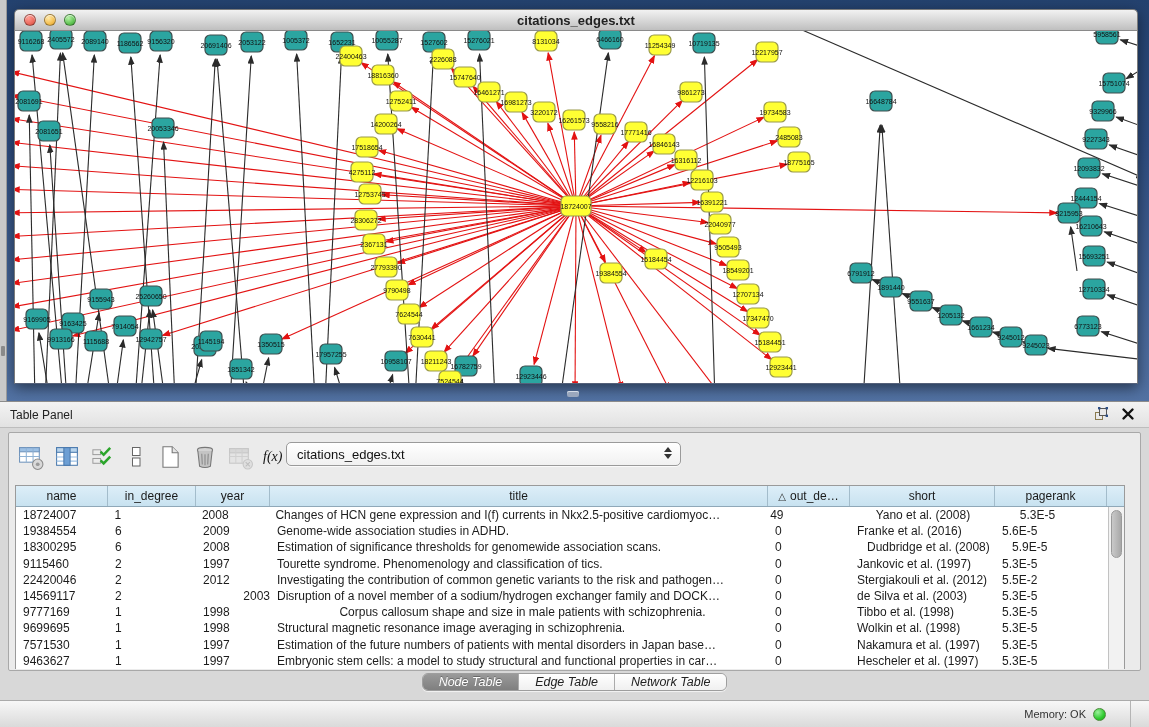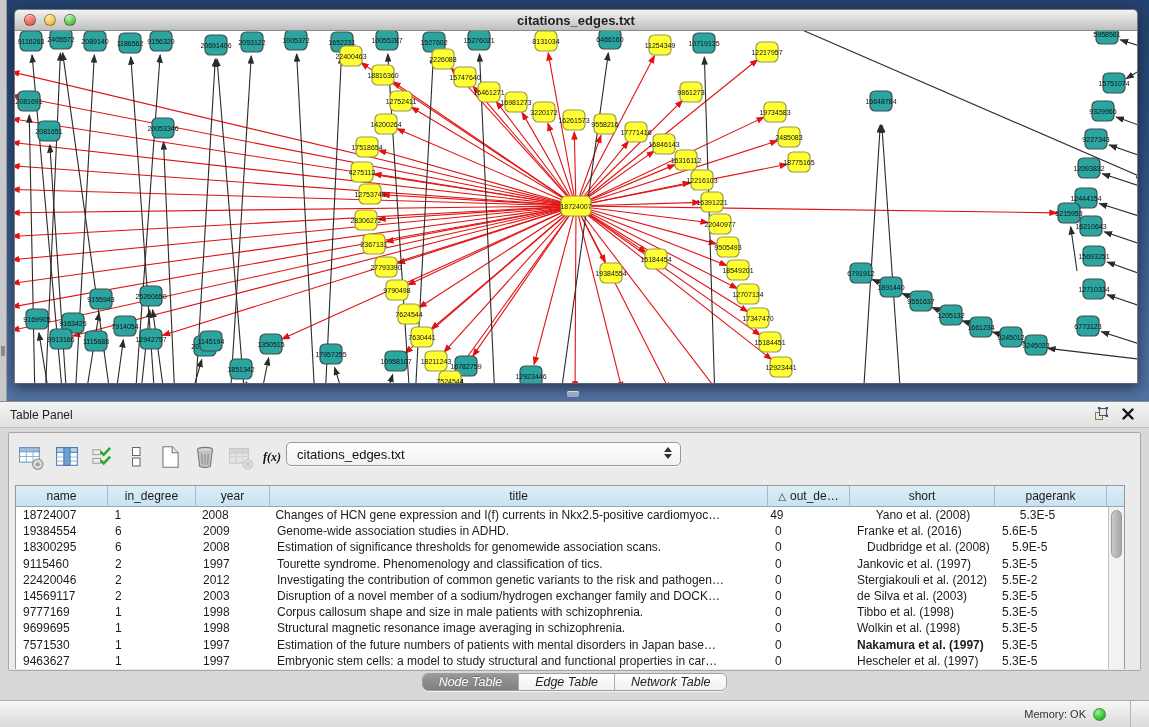--- a/index.html
+++ b/index.html
@@ -28,21 +28,21 @@
   
   .table-panel { position:absolute; left:0; top:401px; width:1149px; height:299px; background:#d8d8d8; border-top:1px solid #8c8c8c; }
   .panel-header { position:absolute; left:0; top:0; width:100%; height:26px; background:linear-gradient(#f3f3f3,#e2e2e2); border-bottom:1px solid #bdbdbd; display:flex; align-items:center; }
   .panel-title { font-size:12px; color:#222; margin-left:10px; }
   .panel-header-actions { position:absolute; right:14px; top:4px; display:flex; align-items:center; gap:12px; }
   .icon-btn { background:none; border:none; cursor:pointer; padding:0; line-height:0; }
 
   .inner { position:absolute; left:8px; top:30px; width:1133px; height:239px; background:#ebebeb; border:1px solid #a8a8a8; border-radius:2px; }
   .toolbar { position:absolute; left:8px; top:5px; height:38px; display:flex; align-items:center; gap:7px; }
   .tbtn { background:none; border:none; padding:1px; line-height:0; cursor:pointer; }
-  .fx { font-size:12px; font-style:italic; color:#111; font-family:"Liberation Serif","DejaVu Serif",serif; font-weight:bold; }
+  .fx { font-size:14px; font-style:italic; color:#111; font-family:"Liberation Serif","DejaVu Serif",serif; font-weight:normal; }
   .combo { position:absolute; left:277px; top:9px; width:395px; height:24px; background:linear-gradient(#ffffff,#f1f1f1); border:1px solid #9a9a9a; border-radius:5px; display:flex; align-items:center; font-size:13px; color:#111; padding-left:10px; box-shadow:0 1px 1px rgba(255,255,255,.8); }
   .combo .stepper { position:absolute; right:8px; top:4px; display:flex; flex-direction:column; gap:2px; }
   .combo .stepper i { width:0; height:0; border-left:4px solid transparent; border-right:4px solid transparent; display:block; }
   .combo .stepper i.up { border-bottom:5px solid #333; }
   .combo .stepper i.down { border-top:5px solid #333; }
 
   .dtable { position:absolute; left:6px; top:52px; width:1110px; height:184px; background:#c2410c; border:1px solid #9a9a9a; }
   .thead { display:flex; height:21px; background:linear-gradient(#ddeef8,#c8e2f0); border-bottom:1px solid #8fa8b8; }
   .th { font-size:12px; color:#1a1a1a; display:flex; align-items:center; justify-content:center; border-right:1px solid #a3bccb; overflow:hidden; white-space:nowrap; }
   .th .sort { font-size:10px; margin-right:4px; color:#333; }
@@ -756,51 +756,51 @@
               <div class="td" style="width: 88px;">2</div>
               <div class="td" style="width: 74px;">2012</div>
               <div class="td" style="width: 498px;">Investigating the contribution of common genetic variants to the risk and pathogen…</div>
               <div class="td" style="width: 82px;">0</div>
               <div class="td" style="width: 145px;">Stergiakouli et al. (2012)</div>
               <div class="td" style="width: 112px;">5.5E-2</div>
             </div>
             <div class="tr">
               <div class="td" style="width: 92px;">14569117</div>
               <div class="td" style="width: 88px;">2</div>
-              <div class="td" style="width: 74px;">2003</div>
+              <div class="td" style="width: 74px; text-align: right;">2003</div>
               <div class="td" style="width: 498px;">Disruption of a novel member of a sodium/hydrogen exchanger family and DOCK…</div>
               <div class="td" style="width: 82px;">0</div>
               <div class="td" style="width: 145px;">de Silva et al. (2003)</div>
               <div class="td" style="width: 112px;">5.3E-5</div>
             </div>
             <div class="tr">
               <div class="td" style="width: 92px;">9777169</div>
               <div class="td" style="width: 88px;">1</div>
               <div class="td" style="width: 74px;">1998</div>
-              <div class="td" style="width: 498px;">Corpus callosum shape and size in male patients with schizophrenia.</div>
+              <div class="td" style="width: 498px; text-align: center;">Corpus callosum shape and size in male patients with schizophrenia.</div>
               <div class="td" style="width: 82px;">0</div>
               <div class="td" style="width: 145px;">Tibbo et al. (1998)</div>
               <div class="td" style="width: 112px;">5.3E-5</div>
             </div>
             <div class="tr">
               <div class="td" style="width: 92px;">9699695</div>
               <div class="td" style="width: 88px;">1</div>
               <div class="td" style="width: 74px;">1998</div>
               <div class="td" style="width: 498px;">Structural magnetic resonance image averaging in schizophrenia.</div>
               <div class="td" style="width: 82px;">0</div>
               <div class="td" style="width: 145px;">Wolkin et al. (1998)</div>
               <div class="td" style="width: 112px;">5.3E-5</div>
             </div>
             <div class="tr">
               <div class="td" style="width: 92px;">7571530</div>
               <div class="td" style="width: 88px;">1</div>
               <div class="td" style="width: 74px;">1997</div>
               <div class="td" style="width: 498px;">Estimation of the future numbers of patients with mental disorders in Japan base…</div>
               <div class="td" style="width: 82px;">0</div>
-              <div class="td" style="width: 145px; font-weight: bold;">Nakamura et al. (1997)</div>
+              <div class="td" style="width: 145px;">Nakamura et al. (1997)</div>
               <div class="td" style="width: 112px;">5.3E-5</div>
             </div>
             <div class="tr">
               <div class="td" style="width: 92px;">9463627</div>
               <div class="td" style="width: 88px;">1</div>
               <div class="td" style="width: 74px;">1997</div>
               <div class="td" style="width: 498px;">Embryonic stem cells: a model to study structural and functional properties in car…</div>
               <div class="td" style="width: 82px;">0</div>
               <div class="td" style="width: 145px;">Hescheler et al. (1997)</div>
               <div class="td" style="width: 112px;">5.3E-5</div>

